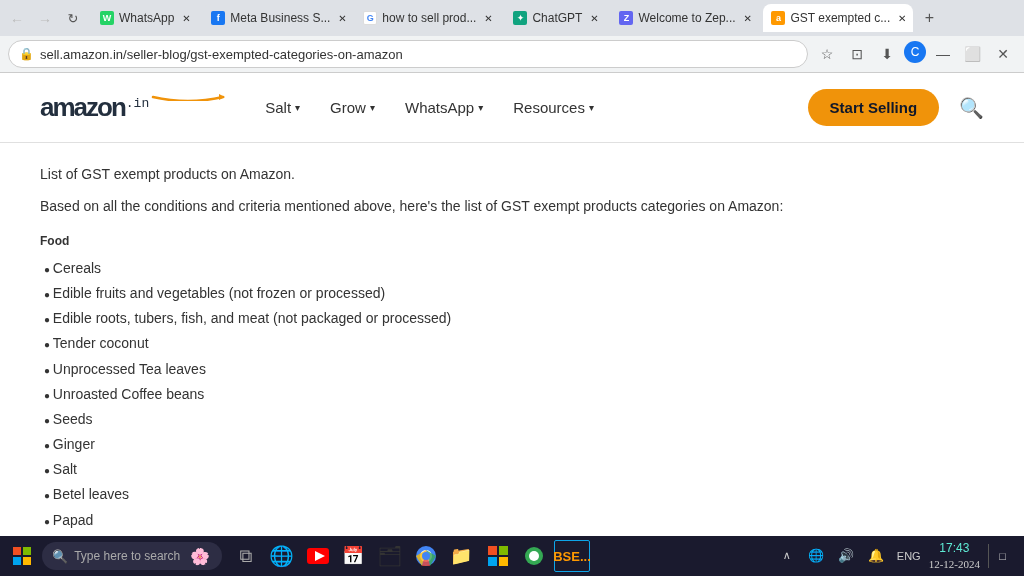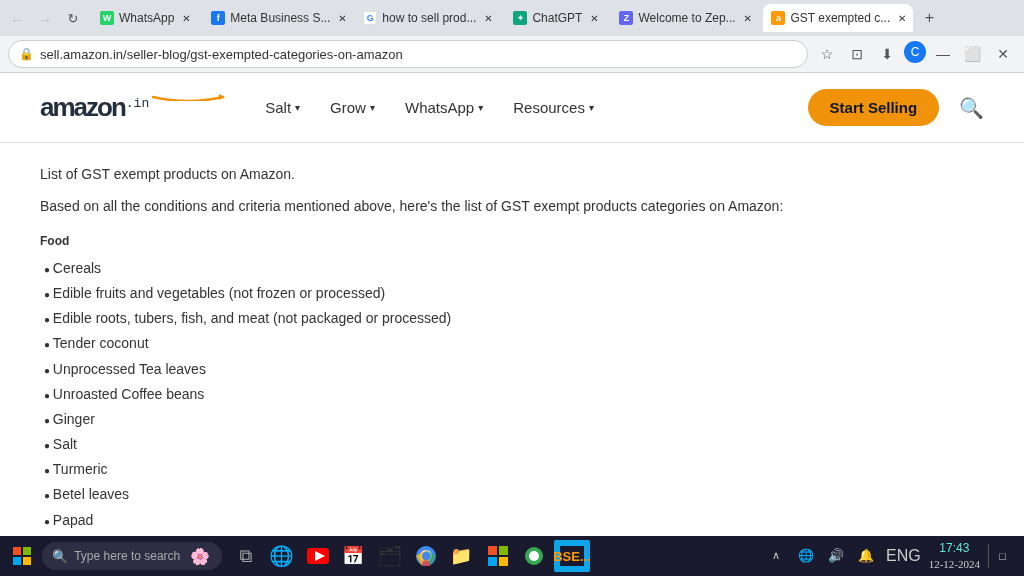--- a/index.html
+++ b/index.html
@@ -417,23 +417,23 @@
       <p class="article-text">List of GST exempt products on Amazon.</p>
       <p class="article-text">Based on all the conditions and criteria mentioned above, here's the list of GST exempt products categories on Amazon:</p>
       <p class="article-heading">Food</p>
       <ul class="bullet-list">
         <li>Cereals</li>
         <li>Edible fruits and vegetables (not frozen or processed)</li>
         <li>Edible roots, tubers, fish, and meat (not packaged or processed)</li>
         <li>Tender coconut</li>
         <li>Unprocessed Tea leaves</li>
         <li>Unroasted Coffee beans</li>
+        <li>Seeds</li>
         <li>Ginger</li>
         <li>Salt</li>
-        <li>Turmeric</li>
         <li>Betel leaves</li>
         <li>Papad</li>
 
       </ul>
     </div>
   </div>
 </div>
 
 <div class="taskbar">
   <div class="taskbar-start">
@@ -480,30 +480,30 @@
         <rect y="11" width="9" height="9" fill="#00a4ef"></rect>
         <rect x="11" y="11" width="9" height="9" fill="#ffb900"></rect>
       </svg>
     </div>
     <div class="taskbar-icon">
       <svg width="20" height="20" viewBox="0 0 20 20">
         <circle cx="10" cy="10" r="9" fill="#34A853"></circle>
         <circle cx="10" cy="10" r="5" fill="white"></circle>
       </svg>
     </div>
-    <div class="taskbar-icon" style="color:#f90; font-size:13px; background:#1a1a2e; border: 6px solid #0ea5e9; width:36px; font-weight:bold; border-radius:2px;">BSE...</div>
+    <div class="taskbar-icon" style="color:#f90; font-size:13px; background:#1a1a2e; border: 1px solid #0ea5e9; width:36px; font-weight:bold; border-radius:2px;">BSE...</div>
   </div>
 
   <div class="taskbar-right">
     <div class="sys-tray">
       <div class="taskbar-right-icon" style="font-size:11px;">∧</div>
       <div class="taskbar-right-icon" style="font-size:13px;">🌐</div>
       <div class="taskbar-right-icon" style="font-size:13px;">🔊</div>
       <div class="taskbar-right-icon" style="font-size:13px;">🔔</div>
     </div>
-    <span style="font-size:16px; color:#ccc;">ENG</span>
+    <span style="font-size:11px; color:#ccc;">ENG</span>
     <div class="time-date">
       <div class="time-text">17:43</div>
       <div class="date-text">12-12-2024</div>
     </div>
     <div class="taskbar-right-icon" style="border-left:1px solid #555; padding-left:4px; font-size:11px;">□</div>
   </div>
 </div>
 
 </body></html>

